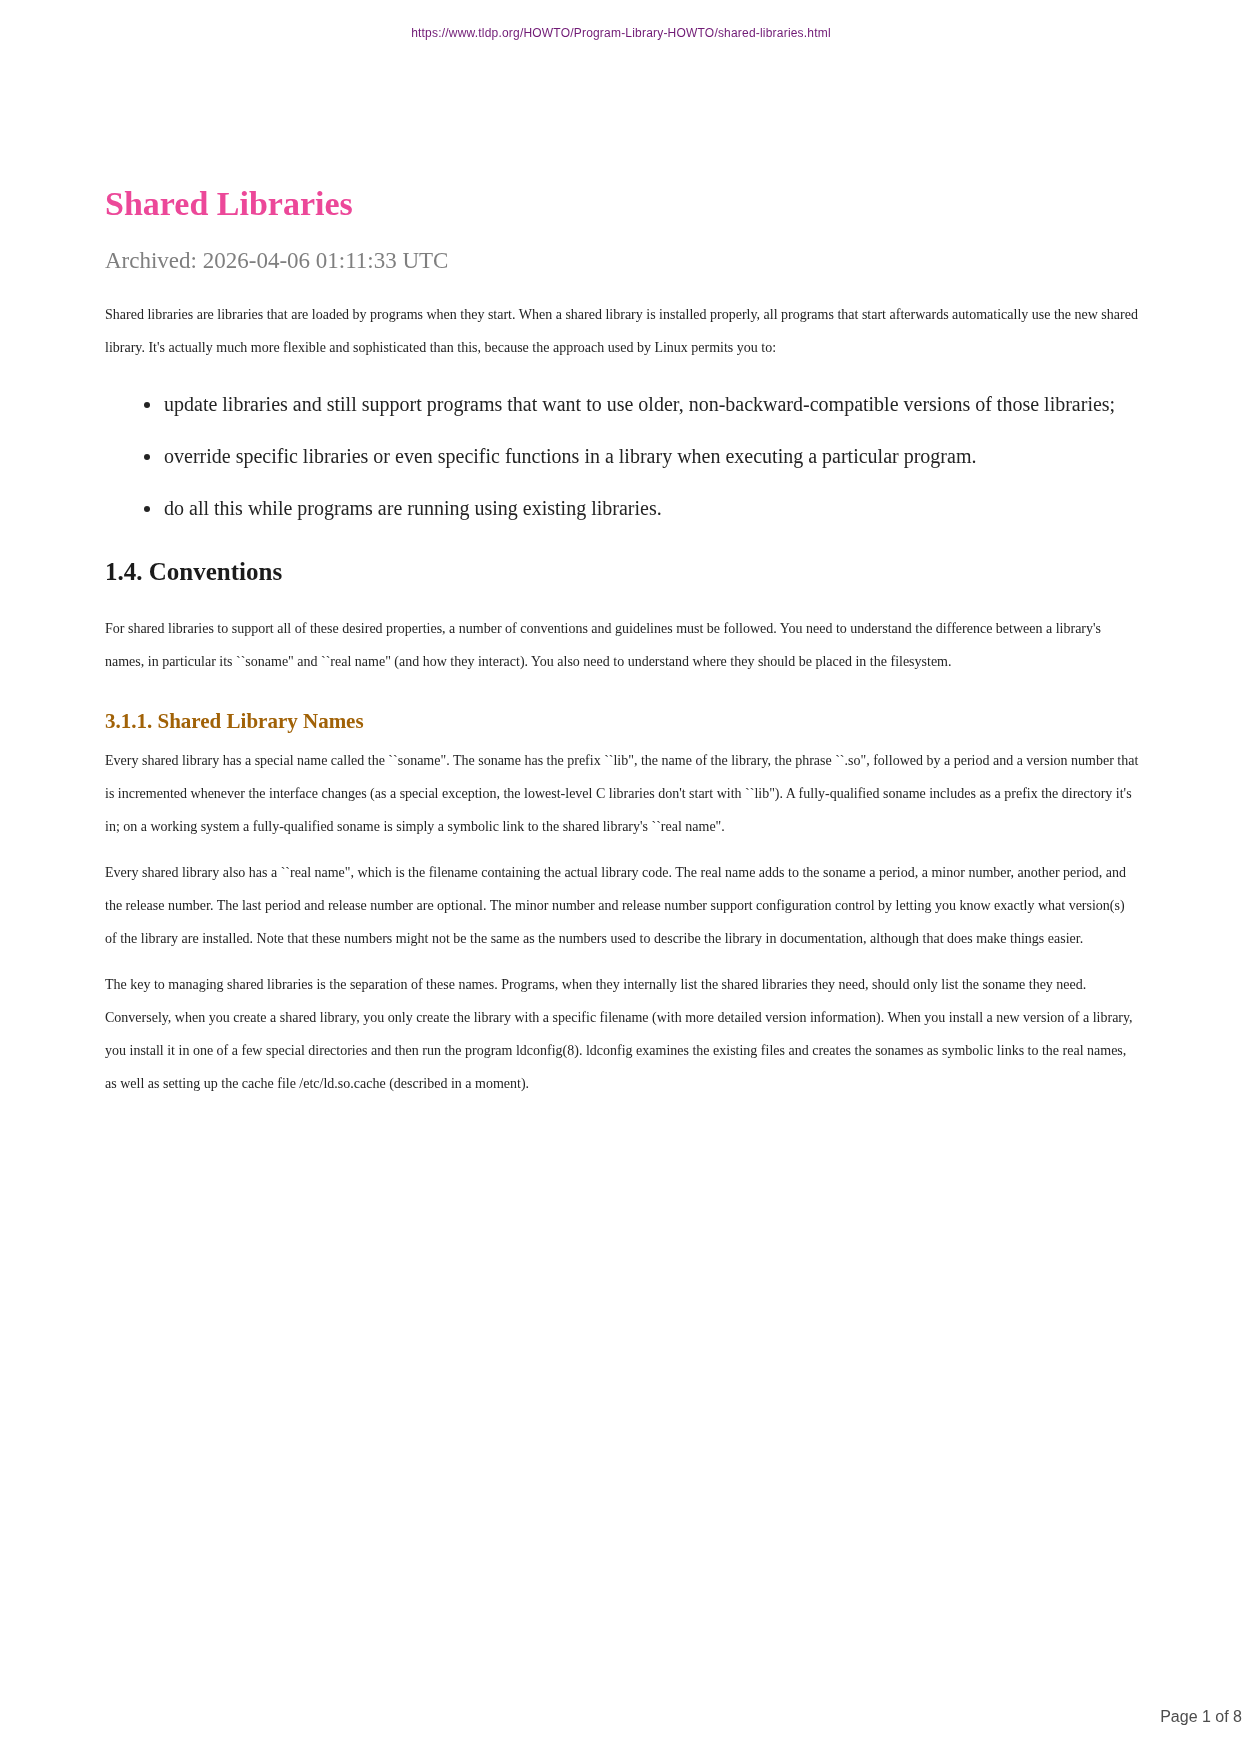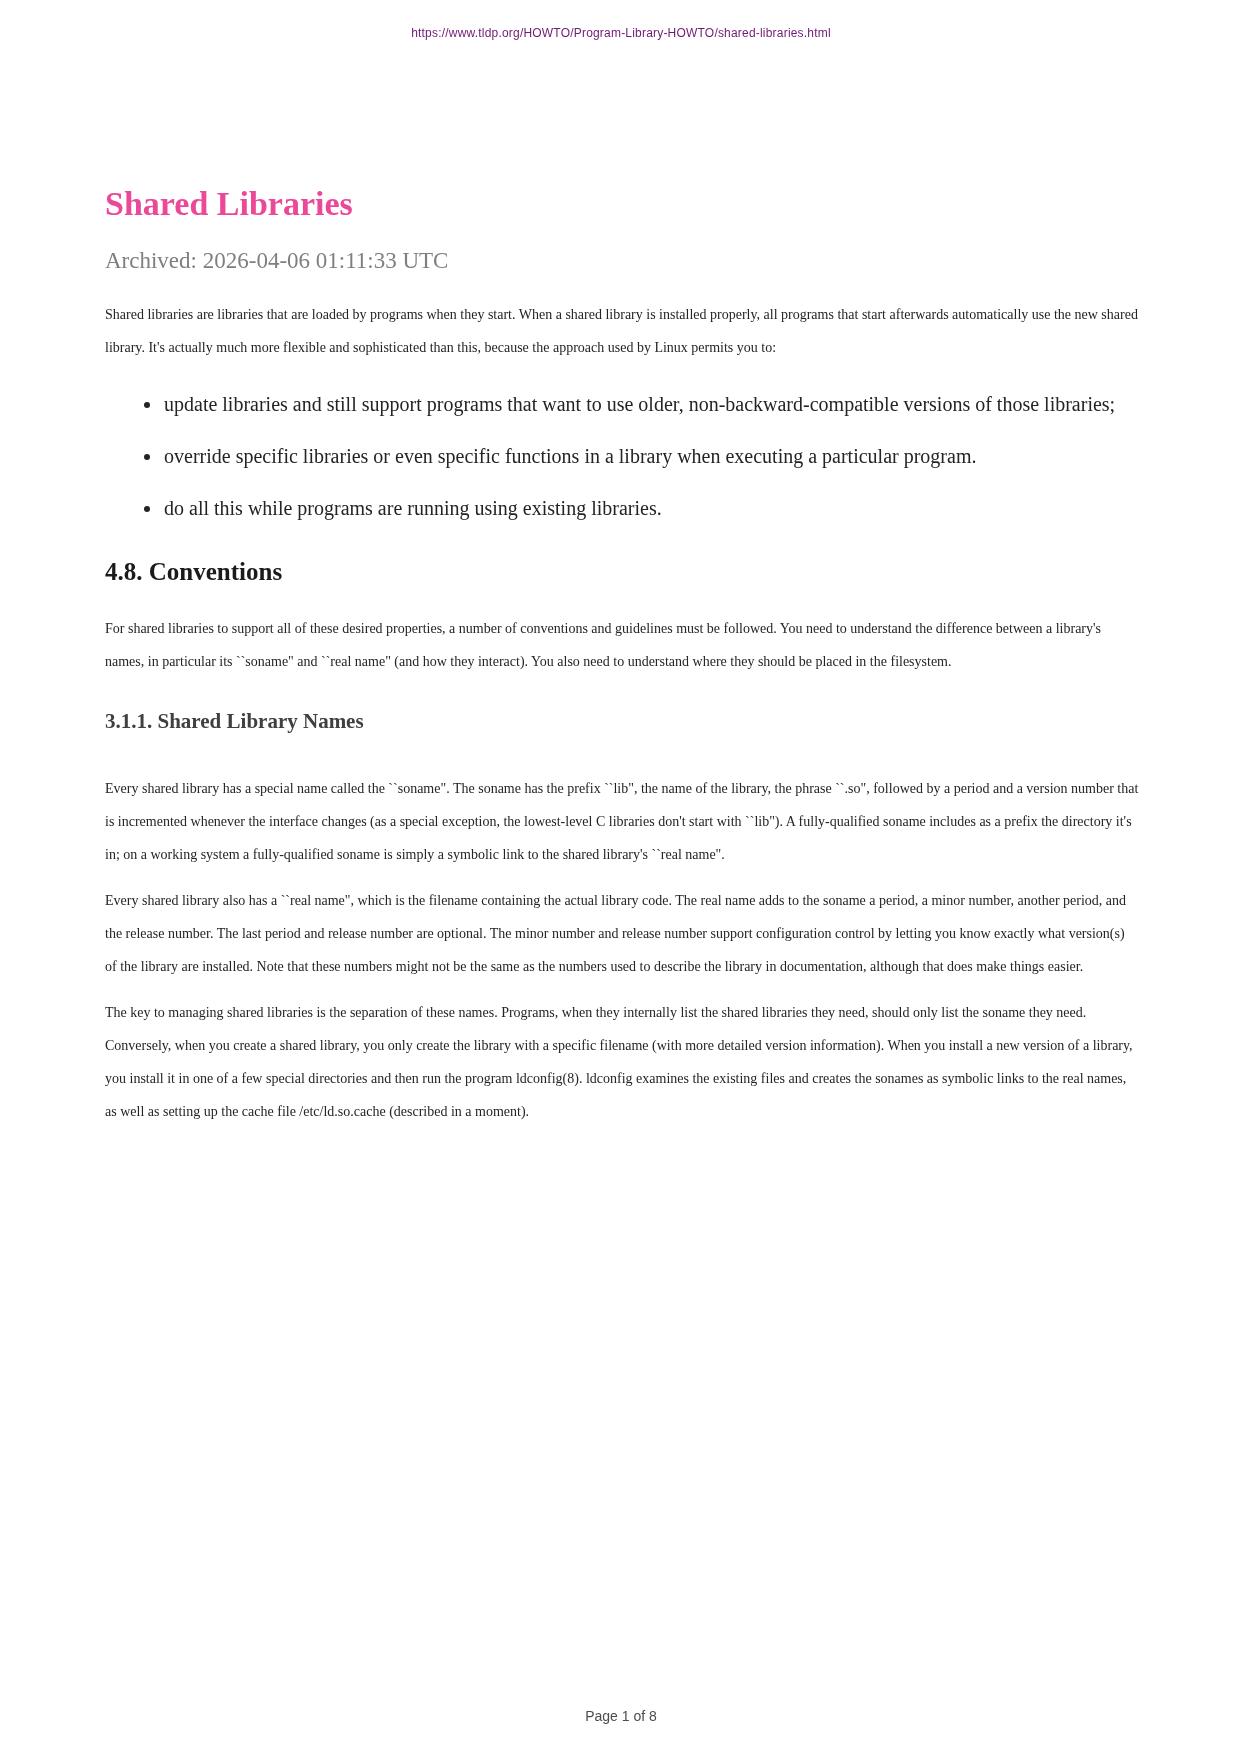--- a/index.html
+++ b/index.html
@@ -72,32 +72,32 @@
     line-height: 30px;
     font-weight: bold;
     color: #1b1b1b;
     margin: 32px 0 25px 0;
   }
 
   h3.subsection-heading {
     font-size: 21px;
     line-height: 26px;
     font-weight: bold;
-    color: #404040;
-    margin: 30px 0 38px 0;
+    color: #a16207;
+    margin: 30px 0 10px 0;
   }
 
   .print-footer {
     position: absolute;
     top: 1708px;
     left: 0;
     width: 100%;
-    text-align: center;
+    text-align: right;
     font-family: "Liberation Sans", sans-serif;
-    font-size: 14px;
+    font-size: 16px;
     color: #4c4c4c;
   }
 </style>
 </head>
 <body>
 
 <div class="print-header">https://www.tldp.org/HOWTO/Program-Library-HOWTO/shared-libraries.html</div>
 
 <div class="content">
 
@@ -106,21 +106,21 @@
   <div class="archived">Archived: 2026-04-06 01:11:33 UTC</div>
 
   <p class="body-text">Shared libraries are libraries that are loaded by programs when they start. When a shared library is installed properly, all programs that start afterwards automatically use the new shared library. It's actually much more flexible and sophisticated than this, because the approach used by Linux permits you to:</p>
 
   <ul class="bullet-list">
     <li>update libraries and still support programs that want to use older, non-backward-compatible versions of those libraries;</li>
     <li>override specific libraries or even specific functions in a library when executing a particular program.</li>
     <li>do all this while programs are running using existing libraries.</li>
   </ul>
 
-  <h2 class="section-heading">4.8. Conventions</h2>
+  <h2 class="section-heading">1.4. Conventions</h2>
 
   <p class="body-text">For shared libraries to support all of these desired properties, a number of conventions and guidelines must be followed. You need to understand the difference between a library's names, in particular its ``soname" and ``real name" (and how they interact). You also need to understand where they should be placed in the filesystem.</p>
 
   <h3 class="subsection-heading">3.1.1. Shared Library Names</h3>
 
   <p class="body-text">Every shared library has a special name called the ``soname". The soname has the prefix ``lib", the name of the library, the phrase ``.so", followed by a period and a version number that is incremented whenever the interface changes (as a special exception, the lowest-level C libraries don't start with ``lib"). A fully-qualified soname includes as a prefix the directory it's in; on a working system a fully-qualified soname is simply a symbolic link to the shared library's ``real name".</p>
 
   <p class="body-text">Every shared library also has a ``real name", which is the filename containing the actual library code. The real name adds to the soname a period, a minor number, another period, and the release number. The last period and release number are optional. The minor number and release number support configuration control by letting you know exactly what version(s) of the library are installed. Note that these numbers might not be the same as the numbers used to describe the library in documentation, although that does make things easier.</p>
 
 

